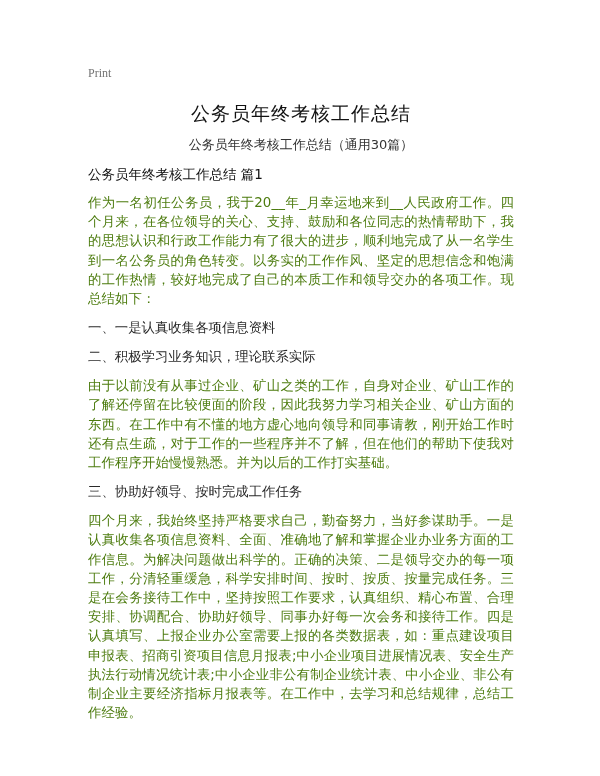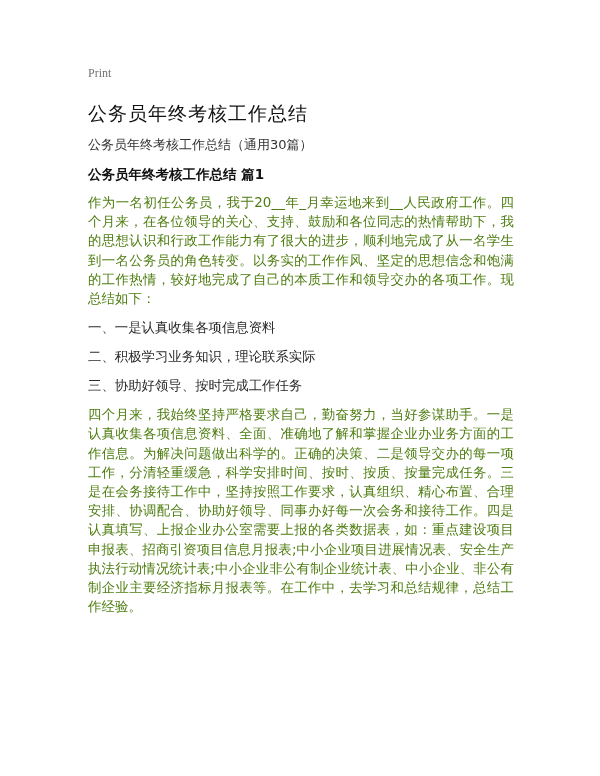--- a/index.html
+++ b/index.html
@@ -1,32 +1,33 @@
 <!DOCTYPE html>
 <html><head>
   <meta charset="utf-8">
   <style>
     html, body { margin: 0; padding: 0; background: #ffffff; }
     body { width: 600px; height: 776px; overflow: hidden; position: relative; font-family: "DejaVu Sans", sans-serif; color: #222; }
     .page { position: absolute; left: 88px; top: 66px; width: 426px; }
     .print-label { font-family: "Liberation Serif", serif; font-size: 12px; color: #737373; margin: 0 0 20px 0; height: 14px; line-height: 14px; }
-    .doc-title { font-size: 19px; text-align: left; margin: 0 0 10px 0; font-weight: normal; line-height: 26px; letter-spacing: 1px; color: #111; }
-    .subtitle { font-size: 13px; margin: 0 0 11px 0; line-height: 18px; color: #333; }
-    .section-heading { font-size: 13.5px; font-weight: bold; margin: 0 0 10px 0; line-height: 18px; color: #111; }
+    .doc-title { font-size: 19px; text-align: center; margin: 0 0 10px 0; font-weight: normal; line-height: 26px; letter-spacing: 1px; color: #111; }
+    .subtitle { font-size: 13px; margin: 0 0 11px 0; line-height: 18px; color: #333; text-align: center; }
+    .section-heading { font-size: 13.5px; font-weight: normal; margin: 0 0 10px 0; line-height: 18px; color: #111; }
     p.para { font-size: 13.4px; line-height: 19.2px; margin: 0 0 10px 0; text-align: justify; color: #4d7c0f; letter-spacing: 0.1px; }
     p.heading { font-size: 13.4px; line-height: 19px; margin: 0 0 10px 0; color: #2a2a2a; }
   </style>
 </head>
 <body>
 
 <div class="page">
   <div class="print-label">Print</div>
   <h1 class="doc-title">公务员年终考核工作总结</h1>
   <div class="subtitle">公务员年终考核工作总结（通用30篇）</div>
   <div class="section-heading">公务员年终考核工作总结 篇1</div>
 
   <p class="para">作为一名初任公务员，我于20__年_月幸运地来到__人民政府工作。四个月来，在各位领导的关心、支持、鼓励和各位同志的热情帮助下，我的思想认识和行政工作能力有了很大的进步，顺利地完成了从一名学生到一名公务员的角色转变。以务实的工作作风、坚定的思想信念和饱满的工作热情，较好地完成了自己的本质工作和领导交办的各项工作。现总结如下：</p>
   <p class="heading">一、一是认真收集各项信息资料</p>
   <p class="heading">二、积极学习业务知识，理论联系实际</p>
+  <p class="para">由于以前没有从事过企业、矿山之类的工作，自身对企业、矿山工作的了解还停留在比较便面的阶段，因此我努力学习相关企业、矿山方面的东西。在工作中有不懂的地方虚心地向领导和同事请教，刚开始工作时还有点生疏，对于工作的一些程序并不了解，但在他们的帮助下使我对工作程序开始慢慢熟悉。并为以后的工作打实基础。</p>
   <p class="heading">三、协助好领导、按时完成工作任务</p>
   <p class="para">四个月来，我始终坚持严格要求自己，勤奋努力，当好参谋助手。一是认真收集各项信息资料、全面、准确地了解和掌握企业办业务方面的工作信息。为解决问题做出科学的。正确的决策、二是领导交办的每一项工作，分清轻重缓急，科学安排时间、按时、按质、按量完成任务。三是在会务接待工作中，坚持按照工作要求，认真组织、精心布置、合理安排、协调配合、协助好领导、同事办好每一次会务和接待工作。四是认真填写、上报企业办公室需要上报的各类数据表，如：重点建设项目申报表、招商引资项目信息月报表;中小企业项目进展情况表、安全生产执法行动情况统计表;中小企业非公有制企业统计表、中小企业、非公有制企业主要经济指标月报表等。在工作中，去学习和总结规律，总结工作经验。</p>
 
 </div>
 
 </body></html>

